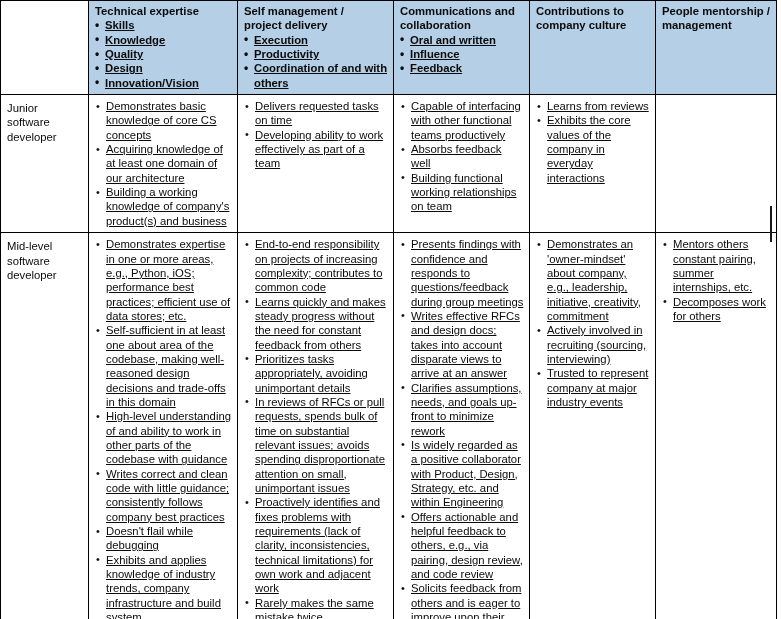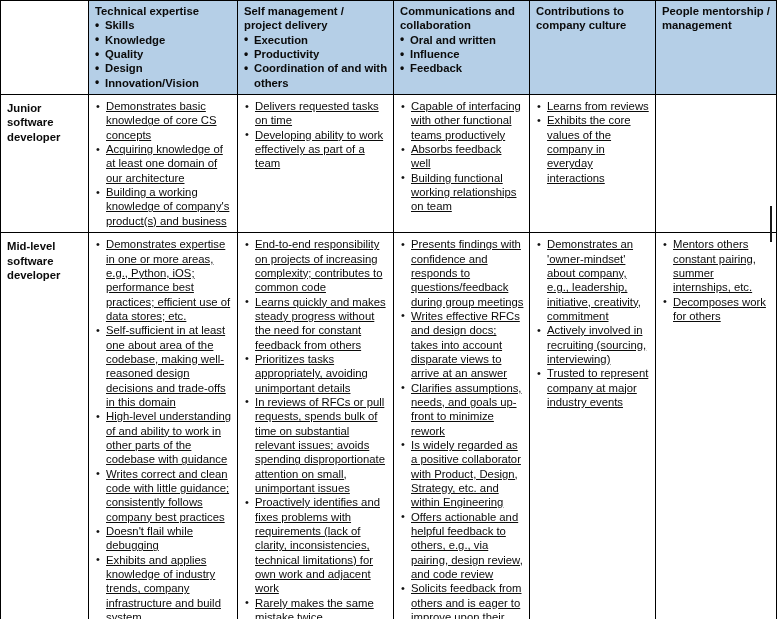--- a/index.html
+++ b/index.html
@@ -62,38 +62,39 @@
   }
 
   .hdr-title {
     display: block;
     white-space: pre-line;
   }
   ul.star-list {
     list-style: none;
     margin: 0;
     padding: 0;
+    text-decoration: underline;
   }
   ul.star-list li {
     position: relative;
     padding-left: 10px;
     white-space: pre-line;
   }
   ul.star-list li::before {
     content: "\2022";
     position: absolute;
     left: 0px;
     top: -0.5px;
     font-size: 12px;
     line-height: 1.27;
   }
 
   
   tr.body-row td.level-cell {
-    font-weight: bold;
+    font-weight: normal;
     white-space: pre-line;
     padding-top: 6px;
     margin-left: 8px;
   }
   tr.junior-row td { height: 126px; }
   tr.mid-row td { height: 405px; }
 
   ul.bullets {
     list-style: none;
     margin: 0;

